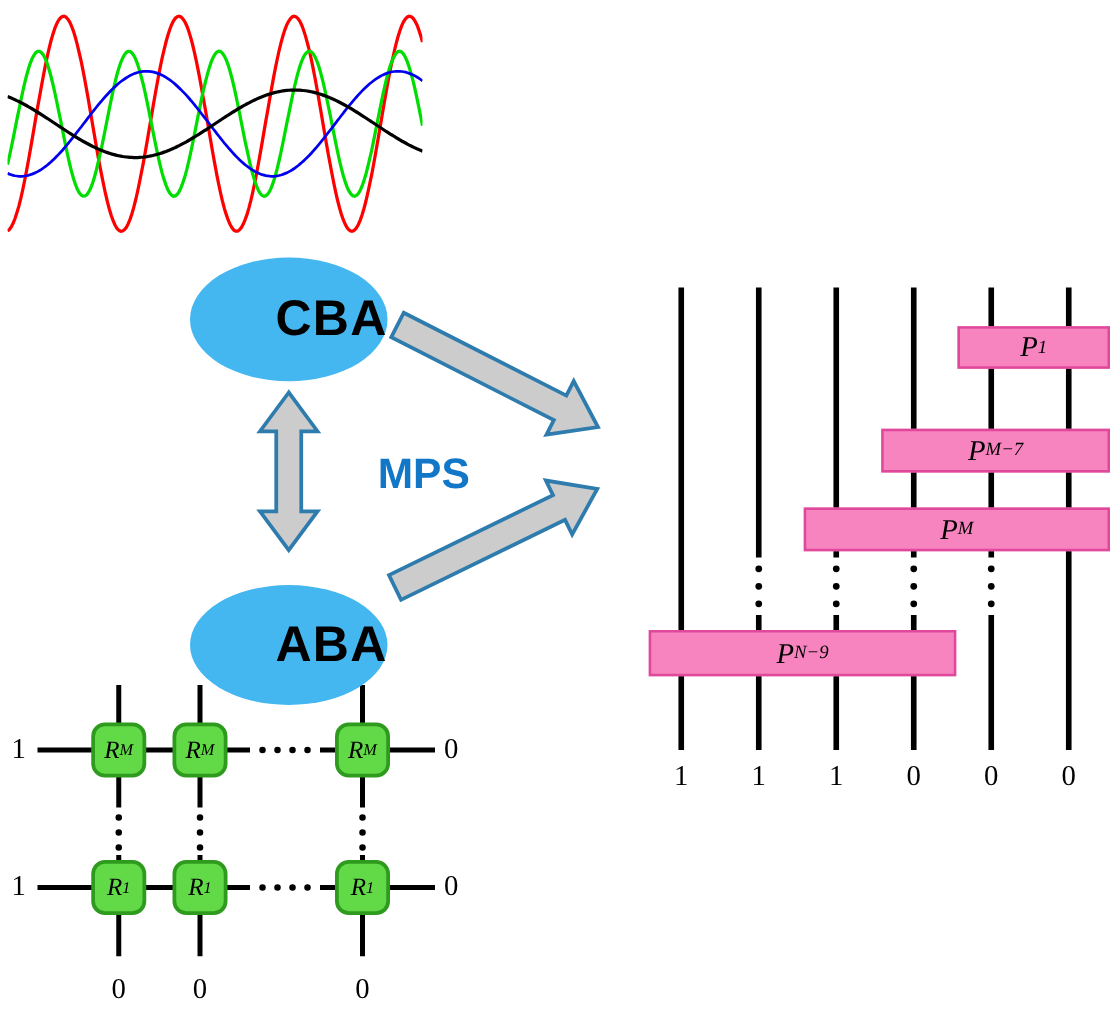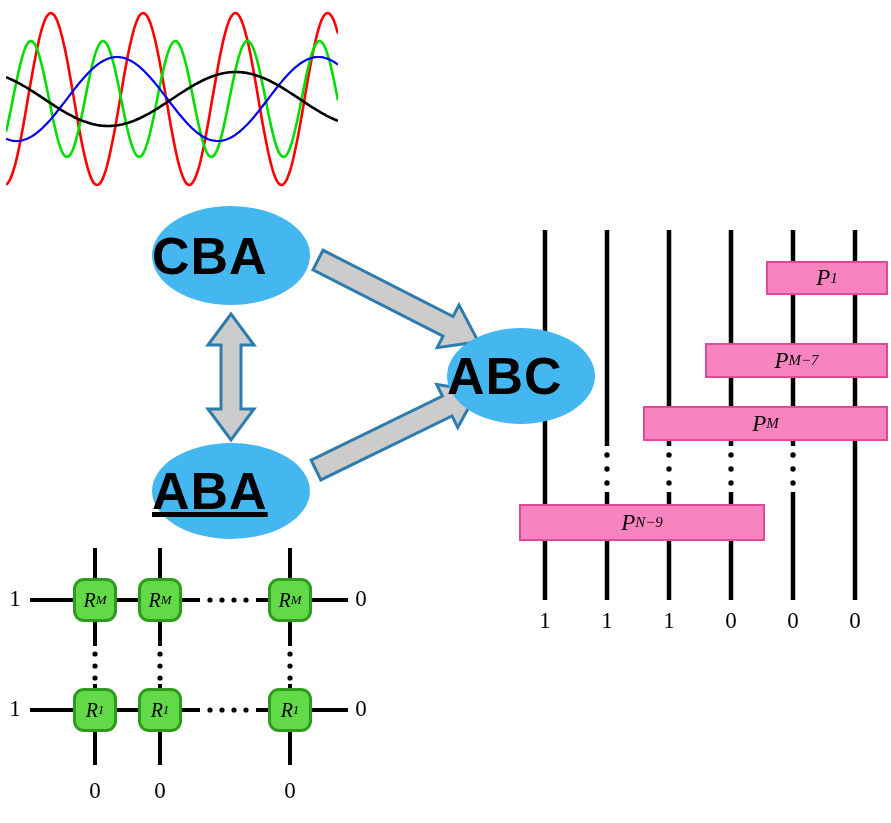--- a/index.html
+++ b/index.html
@@ -11,22 +11,22 @@
     --box-fill:#f784bf; --box-stroke:#e0499b;
     --square-fill:#62d947; --square-stroke:#2f9b1e;
     --line-color:#000000;
   }
   svg{position:absolute;}
   .arrow{fill:var(--arrow-fill);stroke:var(--arrow-stroke);stroke-width:3;stroke-linejoin:miter;}
   .wire line{stroke:var(--line-color);}
   .dots circle{fill:var(--line-color);}
   .ellipse{
     position:absolute;border-radius:50%;background:var(--ellipse-fill);
-    display:flex;align-items:center;justify-content:flex-start;
-    font-family:"Liberation Sans",sans-serif;font-weight:bold;font-size:52px;color:#000;
+    display:flex;align-items:center;justify-content:flex-end;
+    font-family:"Liberation Sans",sans-serif;font-weight:bold;font-size:40px;color:#000;
     letter-spacing:1px;
   }
   .mps{
     position:absolute;font-family:"Liberation Sans",sans-serif;font-weight:bold;
     font-size:34px;color:var(--mps-text);width:90px;text-align:center;
   }
   .pbox{
     position:absolute;background:var(--box-fill);border:2px solid var(--box-stroke);
     display:flex;align-items:center;justify-content:center;
     font-style:italic;font-size:23px;color:#000;box-sizing:border-box;
@@ -123,27 +123,25 @@
       <circle cx="210" cy="710" r="2.6"></circle>
         <circle cx="222" cy="710" r="2.6"></circle>
         <circle cx="234" cy="710" r="2.6"></circle>
         <circle cx="246" cy="710" r="2.6"></circle>
     </g>
   </svg>
 
   <div class="ellipse" style="left:152px;top:206px;width:158px;height:99px;">
     <span>CBA</span>
   </div>
-  <div class="ellipse" style="left:152px;top:443px;width:158px;height:96px;text-decoration:underline;">
+  <div class="ellipse" style="left:152px;top:468px;width:158px;height:96px;">
     <span>ABA</span>
   </div>
-  <div class="ellipse" style="left:447px;top:328px;width:148px;height:96px;">
-    <span>ABC</span>
-  </div>
 
+  <div class="mps" style="left:294px;top:360px;">MPS</div>
 
   <div class="pbox" style="left:766px;top:261px;width:122px;height:34px;">
     <span>P</span>
       <sub>1</sub>
   </div>
   <div class="pbox" style="left:705px;top:343px;width:183px;height:35px;">
     <span>P</span>
       <sub>M−7</sub>
   </div>
   <div class="pbox" style="left:643px;top:406px;width:245px;height:35px;">

